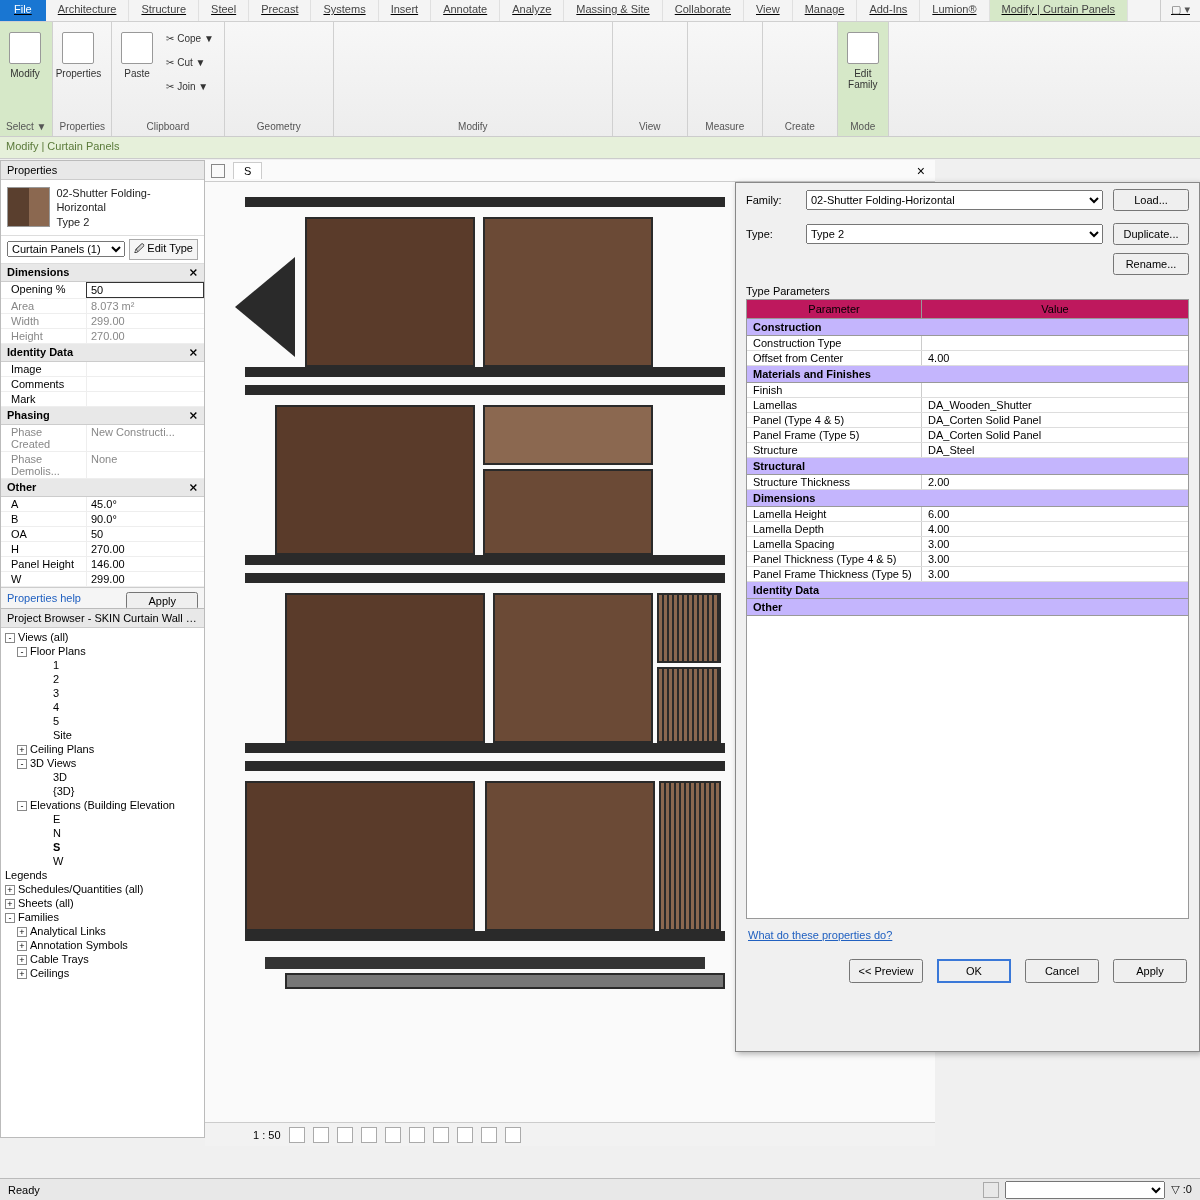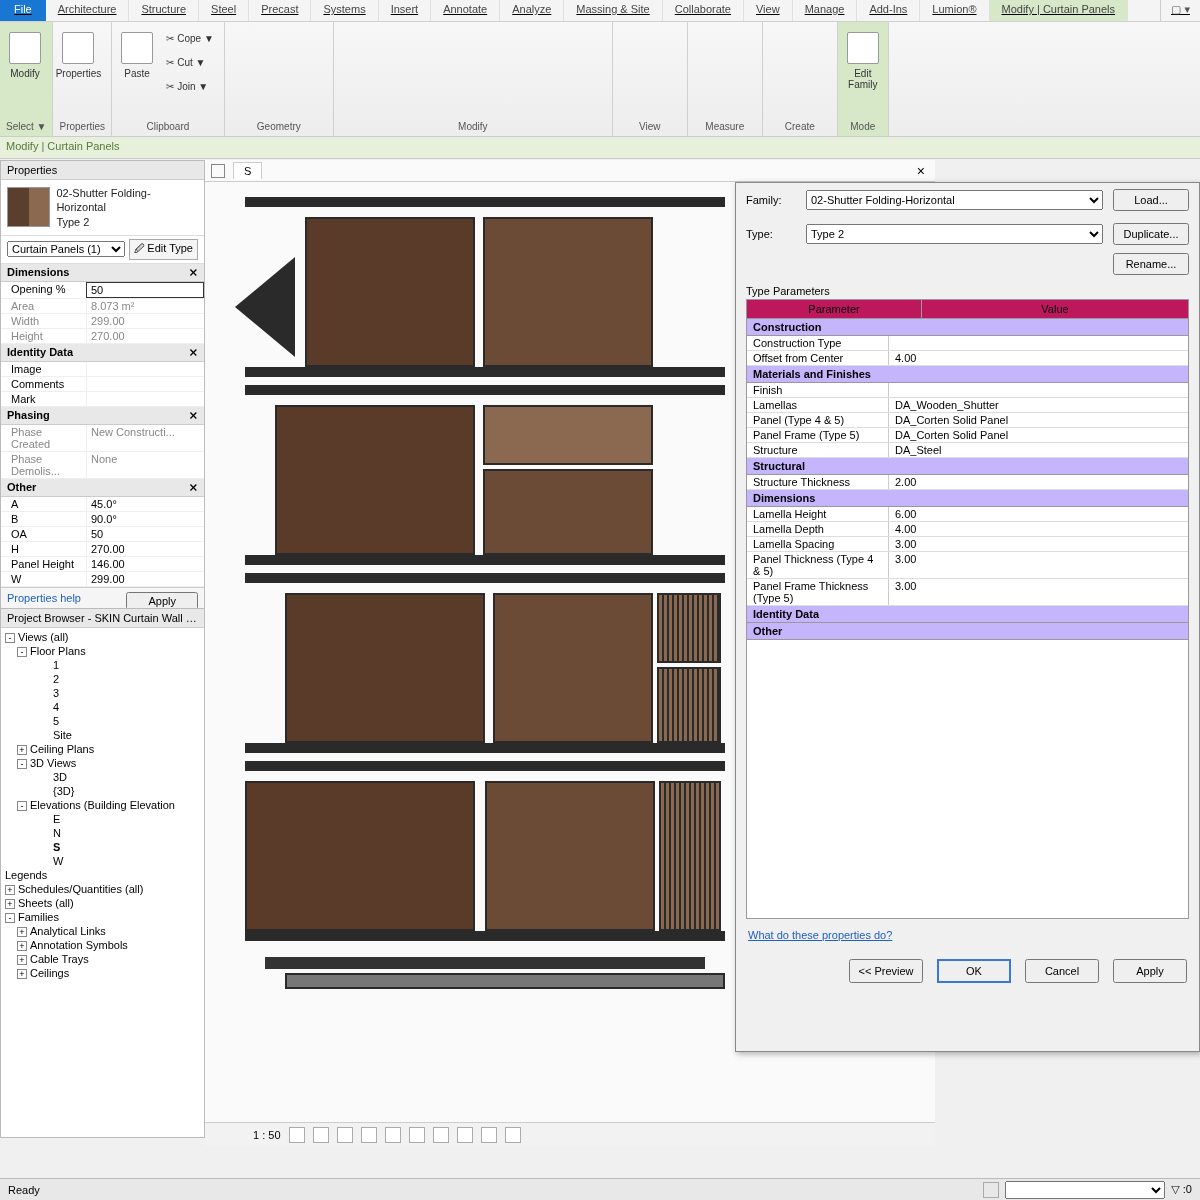--- a/index.html
+++ b/index.html
@@ -92,21 +92,21 @@
 .dialog .rightbtns { text-align: right; padding: 2px 10px; }
 .dialog .rightbtns button { width: 76px; height: 22px; font-size: 11px; }
 .dialog .tplabel { padding: 8px 10px 2px; }
 .dialog .grid { margin: 0 10px; border: 1px solid #999; background: #fff; height: 620px; overflow: hidden; }
 .dialog .ghdr { display: flex; background: #be185d; border-bottom: 1px solid #999; }
 .dialog .ghdr div { padding: 3px 6px; text-align: center; }
 .dialog .ghdr .c1 { width: 175px; border-right: 1px solid #999; }
 .dialog .ghdr .c2 { flex: 1; }
 .dialog .gsec { background: #c4b5fd; font-weight: bold; padding: 2px 6px; border-bottom: 1px solid #999; }
 .dialog .grow { display: flex; border-bottom: 1px solid #ddd; }
-.dialog .grow .c1 { width: 142px; padding: 1px 6px; border-right: 1px solid #ccc; }
+.dialog .grow .c1 { width: 175px; padding: 1px 6px; border-right: 1px solid #ccc; }
 .dialog .grow .c2 { flex: 1; padding: 1px 6px; }
 .dialog .helplink { padding: 10px 12px; }
 .dialog .helplink a { color: #2060c0; text-decoration: underline; }
 .dialog .dbuttons { display: flex; gap: 14px; padding: 8px 12px; justify-content: flex-end; }
 .dialog .dbuttons button { width: 74px; height: 24px; font-size: 11px; }
 .dialog .dbuttons .ok { border: 2px solid #3a78d8; }
 </style>
 </head>
 <body>
 

